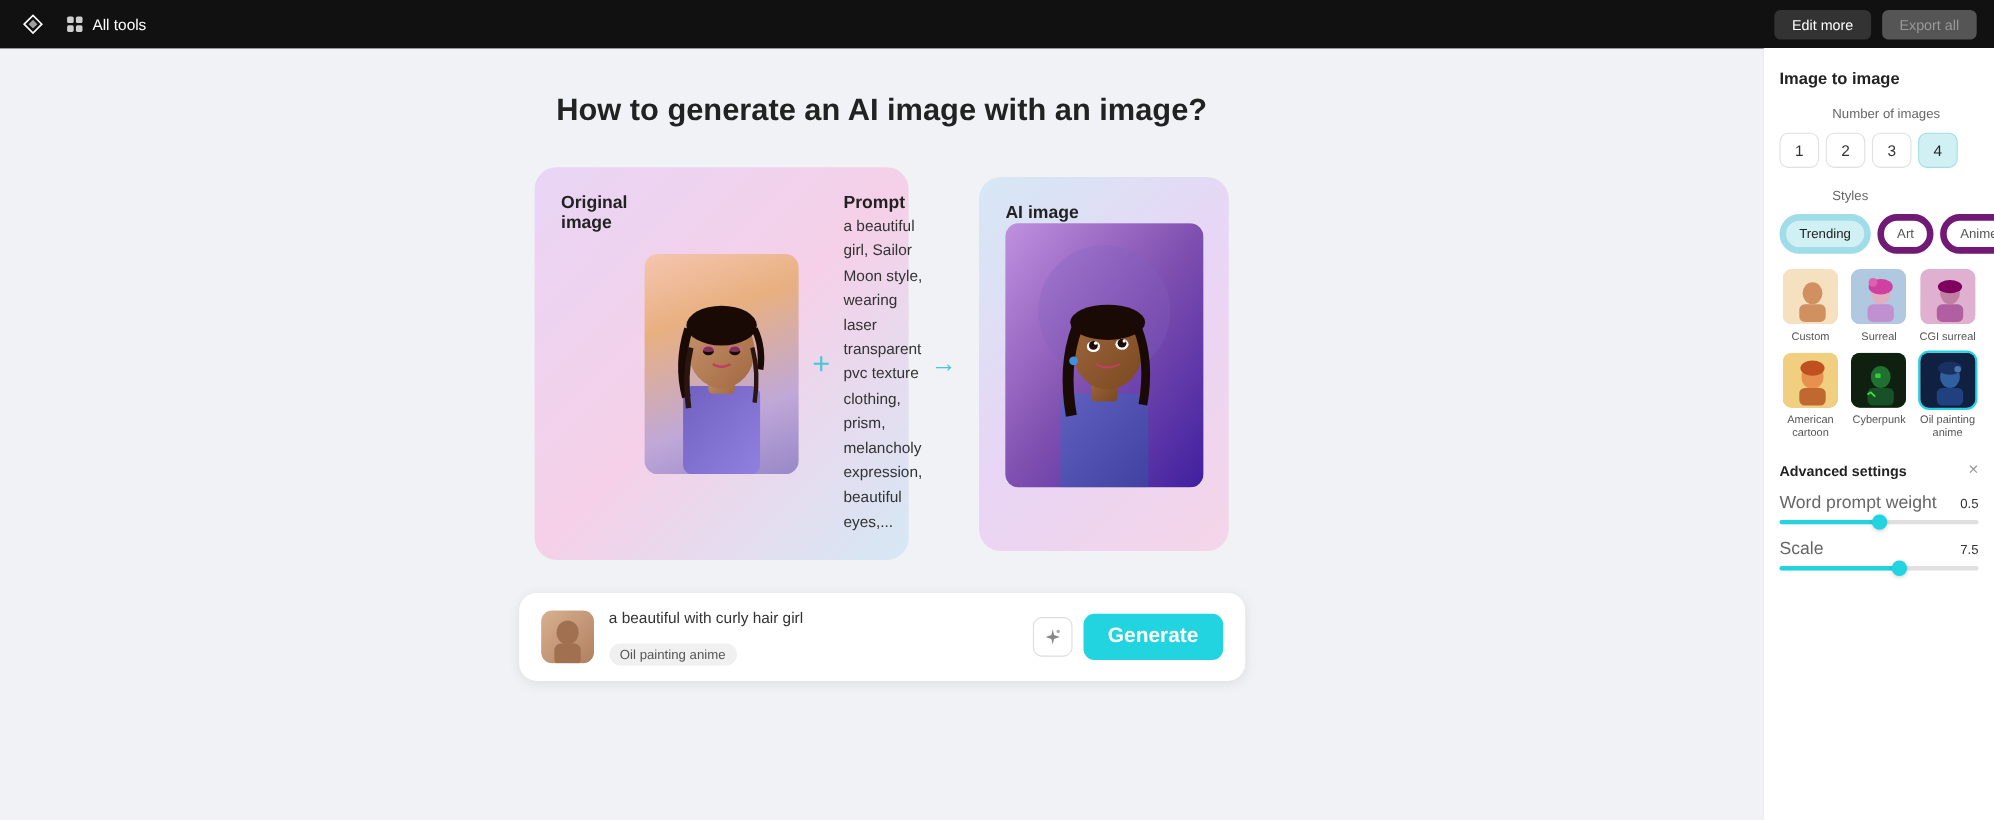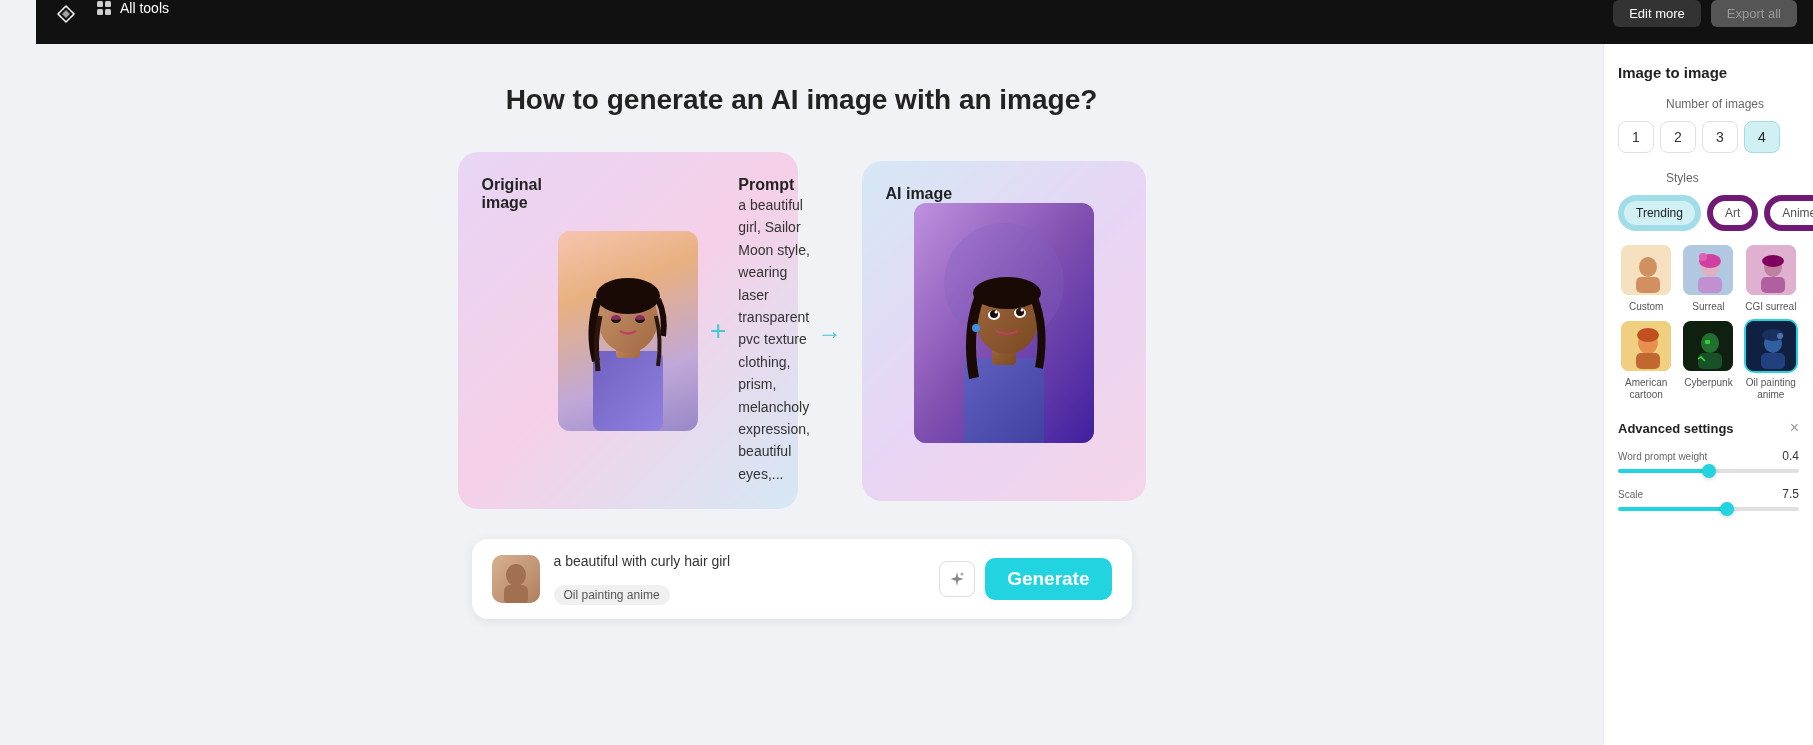--- a/index.html
+++ b/index.html
@@ -3,25 +3,24 @@
   <meta charset="utf-8">
   <style>
     * { margin: 0; padding: 0; box-sizing: border-box; }
     body { font-family: -apple-system, BlinkMacSystemFont, 'Segoe UI', sans-serif; background: #f0f2f5; display: flex; flex-direction: column; height: 745px; overflow: hidden; }
 
     
     .topnav {
       background: #111;
       height: 44px;
       display: flex;
-      align-items: flex-start;
+      align-items: center;
       padding: 0 16px;
       gap: 16px;
       flex-shrink: 0;
-      margin-left: 36px;
     }
     .topnav-logo {
       width: 28px; height: 28px;
       display: flex; align-items: center; justify-content: center;
     }
     .topnav-logo svg { width: 24px; height: 24px; }
     .topnav-all-tools {
       display: flex; align-items: center; gap: 8px;
       color: #fff; font-size: 14px; cursor: pointer;
     }
@@ -132,21 +131,21 @@
 
     .arrow-right {
       font-size: 24px;
       color: #48c8d0;
     }
 
     .ai-image-card {
       background: linear-gradient(135deg, #d5e8f5 0%, #e8d5f5 50%, #f5d5e8 100%);
       border-radius: 20px;
       padding: 24px;
-      width: 284px;
+      width: 227px;
       min-height: 340px;
       display: flex;
       flex-direction: column;
       align-items: center;
     }
 
     
     .bottom-bar {
       background: #fff;
       border-radius: 16px;
@@ -363,21 +362,21 @@
     }
 
     .slider-label-row {
       display: flex;
       justify-content: space-between;
       align-items: center;
       margin-bottom: 6px;
     }
 
     .slider-label {
-      font-size: 10px;
+      font-size: 16px;
       color: #666;
     }
 
     .slider-value {
       font-size: 12px;
       color: #333;
       font-weight: 500;
     }
 
     .slider-track {
@@ -683,21 +682,21 @@
 
     <div class="advanced-section">
       <div class="advanced-header">
         <span class="advanced-title">Advanced settings</span>
         <span class="close-icon-small">×</span>
       </div>
 
       <div class="slider-section">
         <div class="slider-label-row">
           <span class="slider-label">Word prompt weight</span>
-          <span class="slider-value">0.4</span>
+          <span class="slider-value">0.5</span>
         </div>
         <div class="slider-track">
           <div class="slider-fill" style="width: 50%;"></div>
           <div class="slider-thumb" style="left: 50%;"></div>
         </div>
       </div>
 
       <div class="slider-section">
         <div class="slider-label-row">
           <span class="slider-label">Scale</span>

